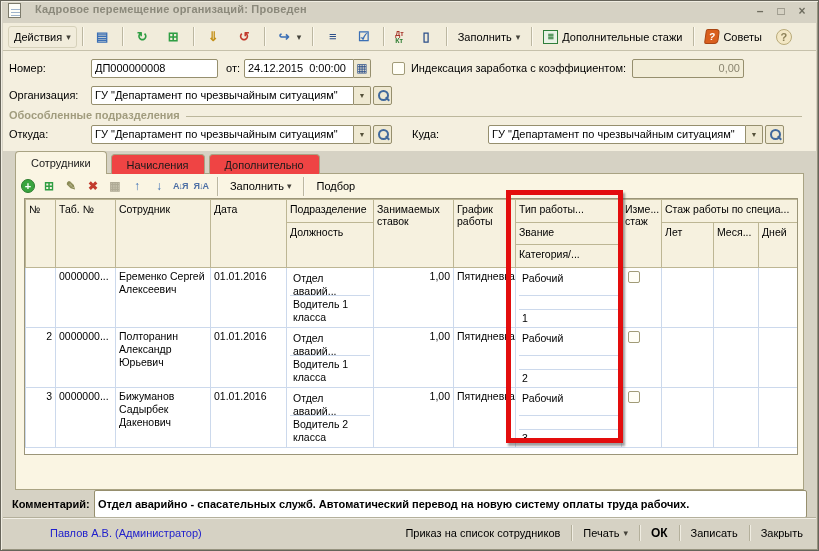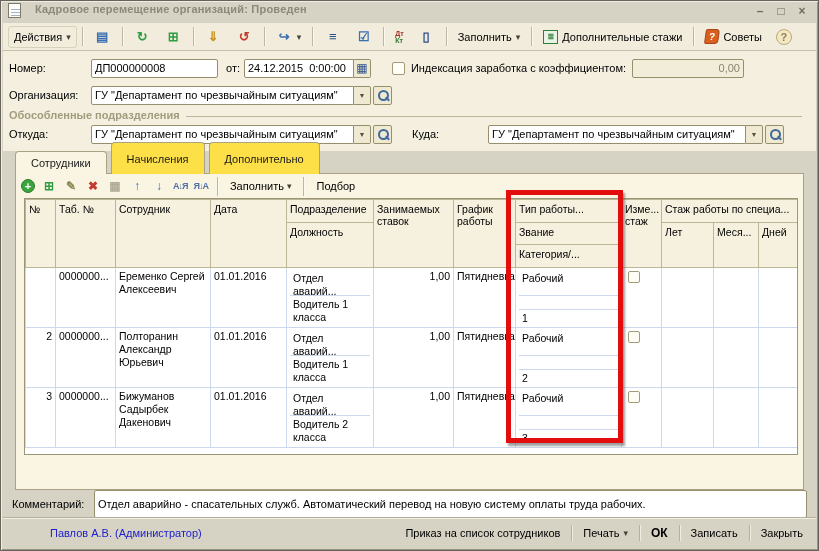--- a/index.html
+++ b/index.html
@@ -50,21 +50,21 @@
   .mag::before{content:"";position:absolute;left:4px;top:3px;width:7px;height:7px;border:2px solid #41699c;border-radius:50%;}
   .mag::after{content:"";position:absolute;left:11px;top:11px;width:5px;height:2px;background:#41699c;transform:rotate(45deg);}
   .calglyph{color:#2c4f8a;font-size:12px;line-height:1;}
   .cb{width:13px;height:13px;border:1px solid #a19b78;border-radius:2px;background:#fffef6;flex:none;display:inline-block;}
   .sectionrow{position:absolute;left:6px;right:14px;display:flex;align-items:center;}
   .sectiontext{color:#a19c7e;font-weight:bold;flex:none;}
   .sectionline{flex:1;height:1px;background:#bcb79c;margin-left:6px;margin-top:2px;}
 
   
   .tabs{position:absolute;left:14px;top:150px;height:23px;display:flex;align-items:flex-end;z-index:6;}
-  .tab{height:32px;padding:0 15px;display:flex;align-items:center;background:#fde047;border:1px solid #a9a383;border-bottom:none;
+  .tab{height:20px;padding:0 15px;display:flex;align-items:center;background:#ef4444;border:1px solid #a9a383;border-bottom:none;
     border-radius:4px 4px 0 0;margin-right:4px;color:#1a1a1a;}
   .tab.active{height:23px;background:#faf5e3;z-index:7;}
   .panel{position:absolute;left:14px;top:172px;width:789px;height:317px;background:#faf5e3;border:1px solid #a9a383;z-index:5;}
 
   .gtb{position:absolute;left:5px;top:2px;height:20px;display:flex;align-items:center;gap:6px;}
   .gico{width:16px;height:16px;display:flex;align-items:center;justify-content:center;font-size:12px;font-weight:bold;}
   .addico{width:14px;height:14px;border-radius:50%;background:#3aa53f;border:1px solid #2c7c30;color:#fff;font-weight:bold;
     font-size:11px;line-height:1;display:flex;align-items:center;justify-content:center;}
   .sortico{display:flex;align-items:center;font-size:9px;color:#4d6fa5;font-weight:bold;letter-spacing:-1px;}
   .gtxt{display:flex;align-items:center;gap:3px;padding:0 3px;}
@@ -83,21 +83,21 @@
   .p-type{height:26px}.p-rank{height:14px}.p-cat{height:14px}
   td.num{text-align:right;padding-right:5px;}
   td.numsel{background:#3a62b4;color:#fff;text-align:right;padding-right:5px;border:1px dotted #d9e4f7;}
   td.rate{text-align:right;padding-right:5px;}
   .cbcell .cb{margin:1px 0 0 3px;width:12px;height:12px;}
 
   .redbox{position:absolute;left:505px;top:189px;width:117px;height:253px;border:5px solid #e30d0d;
     box-shadow:2px 3px 2px rgba(80,80,80,.55);z-index:20;pointer-events:none;}
 
   
-  .commentrow{position:absolute;left:2px;right:2px;top:489px;height:27px;background:#d6d2c4;display:flex;align-items:center;padding:0 9px;}
+  .commentrow{position:absolute;left:2px;right:2px;top:489px;height:27px;background:#d6d2c4;display:flex;align-items:center;padding:0 9px;font-weight:bold;}
   .commentrow .tx{flex:1;height:28px;}
   .statusbar{position:absolute;left:2px;right:2px;top:516px;bottom:2px;background:#d6d2c4;border-top:1px solid #b4b09c;
     box-shadow:inset 0 1px 0 #f2efe6;display:flex;align-items:center;padding:0 9px;}
   .user{color:#2121cc;margin-left:38px;}
   .fbtns{margin-left:auto;display:flex;align-items:center;gap:7px;}
   .fbtn{display:flex;align-items:center;gap:4px;padding:2px 4px;}
   .fbtn.ok{font-weight:bold;font-size:12px;}
   .fsep{width:1px;height:16px;background:#b4b09c;box-shadow:1px 0 0 #f0ede2;}
 </style>
 </head>

